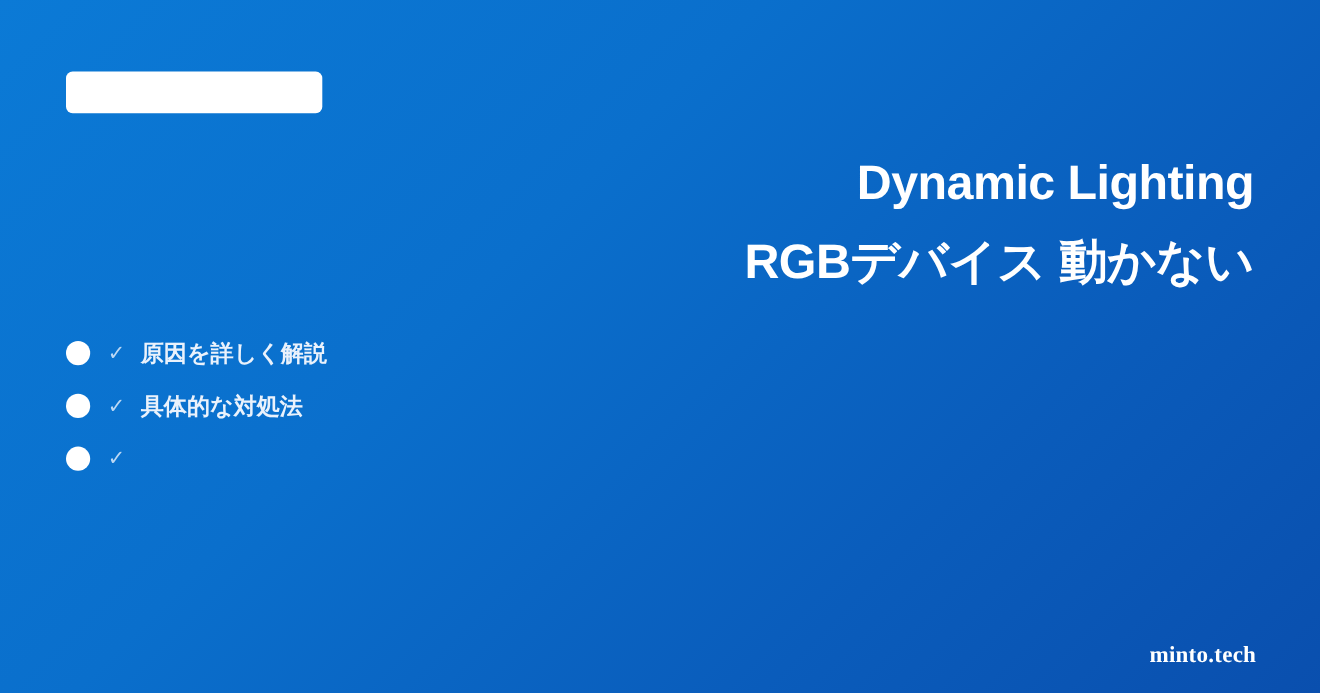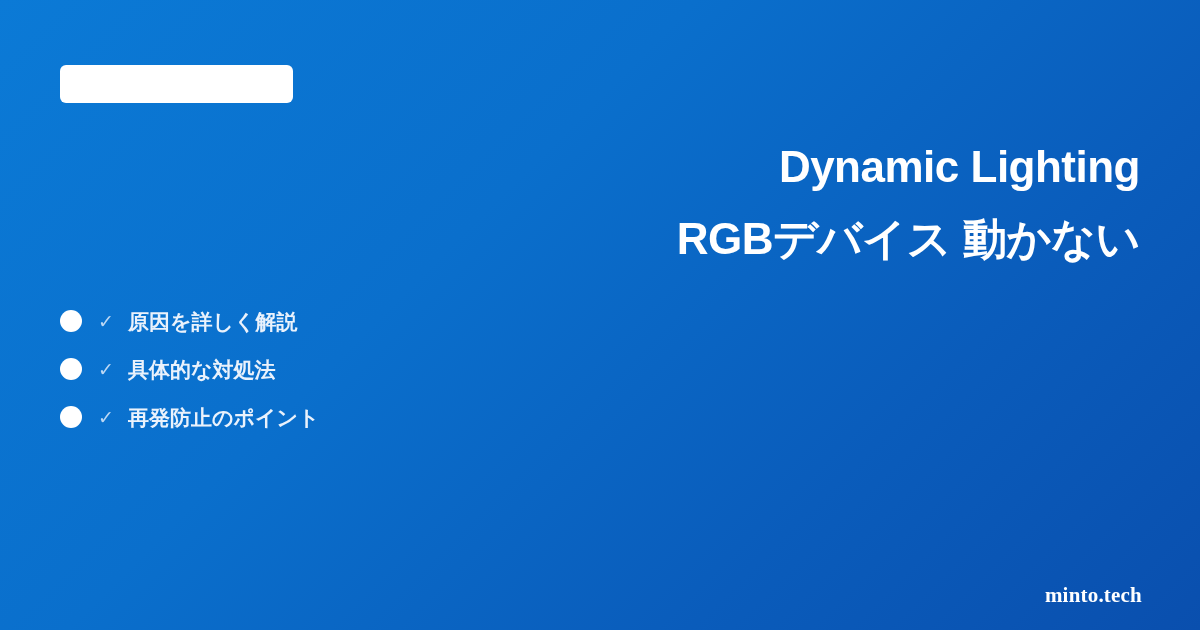--- a/index.html
+++ b/index.html
@@ -152,21 +152,20 @@
 
       <li class="bullet">
         <span class="bullet-dot"></span>
         <span class="bullet-check">✓</span>
         <span class="bullet-label">具体的な対処法</span>
       </li>
 
       <li class="bullet">
         <span class="bullet-dot"></span>
         <span class="bullet-check">✓</span>
-        <span class="bullet-label">再発防止のポイント</span>
       </li>
 
     </ul>
 
   </div>
 
   <div class="footer">minto.tech</div>
 
 </div>
 

